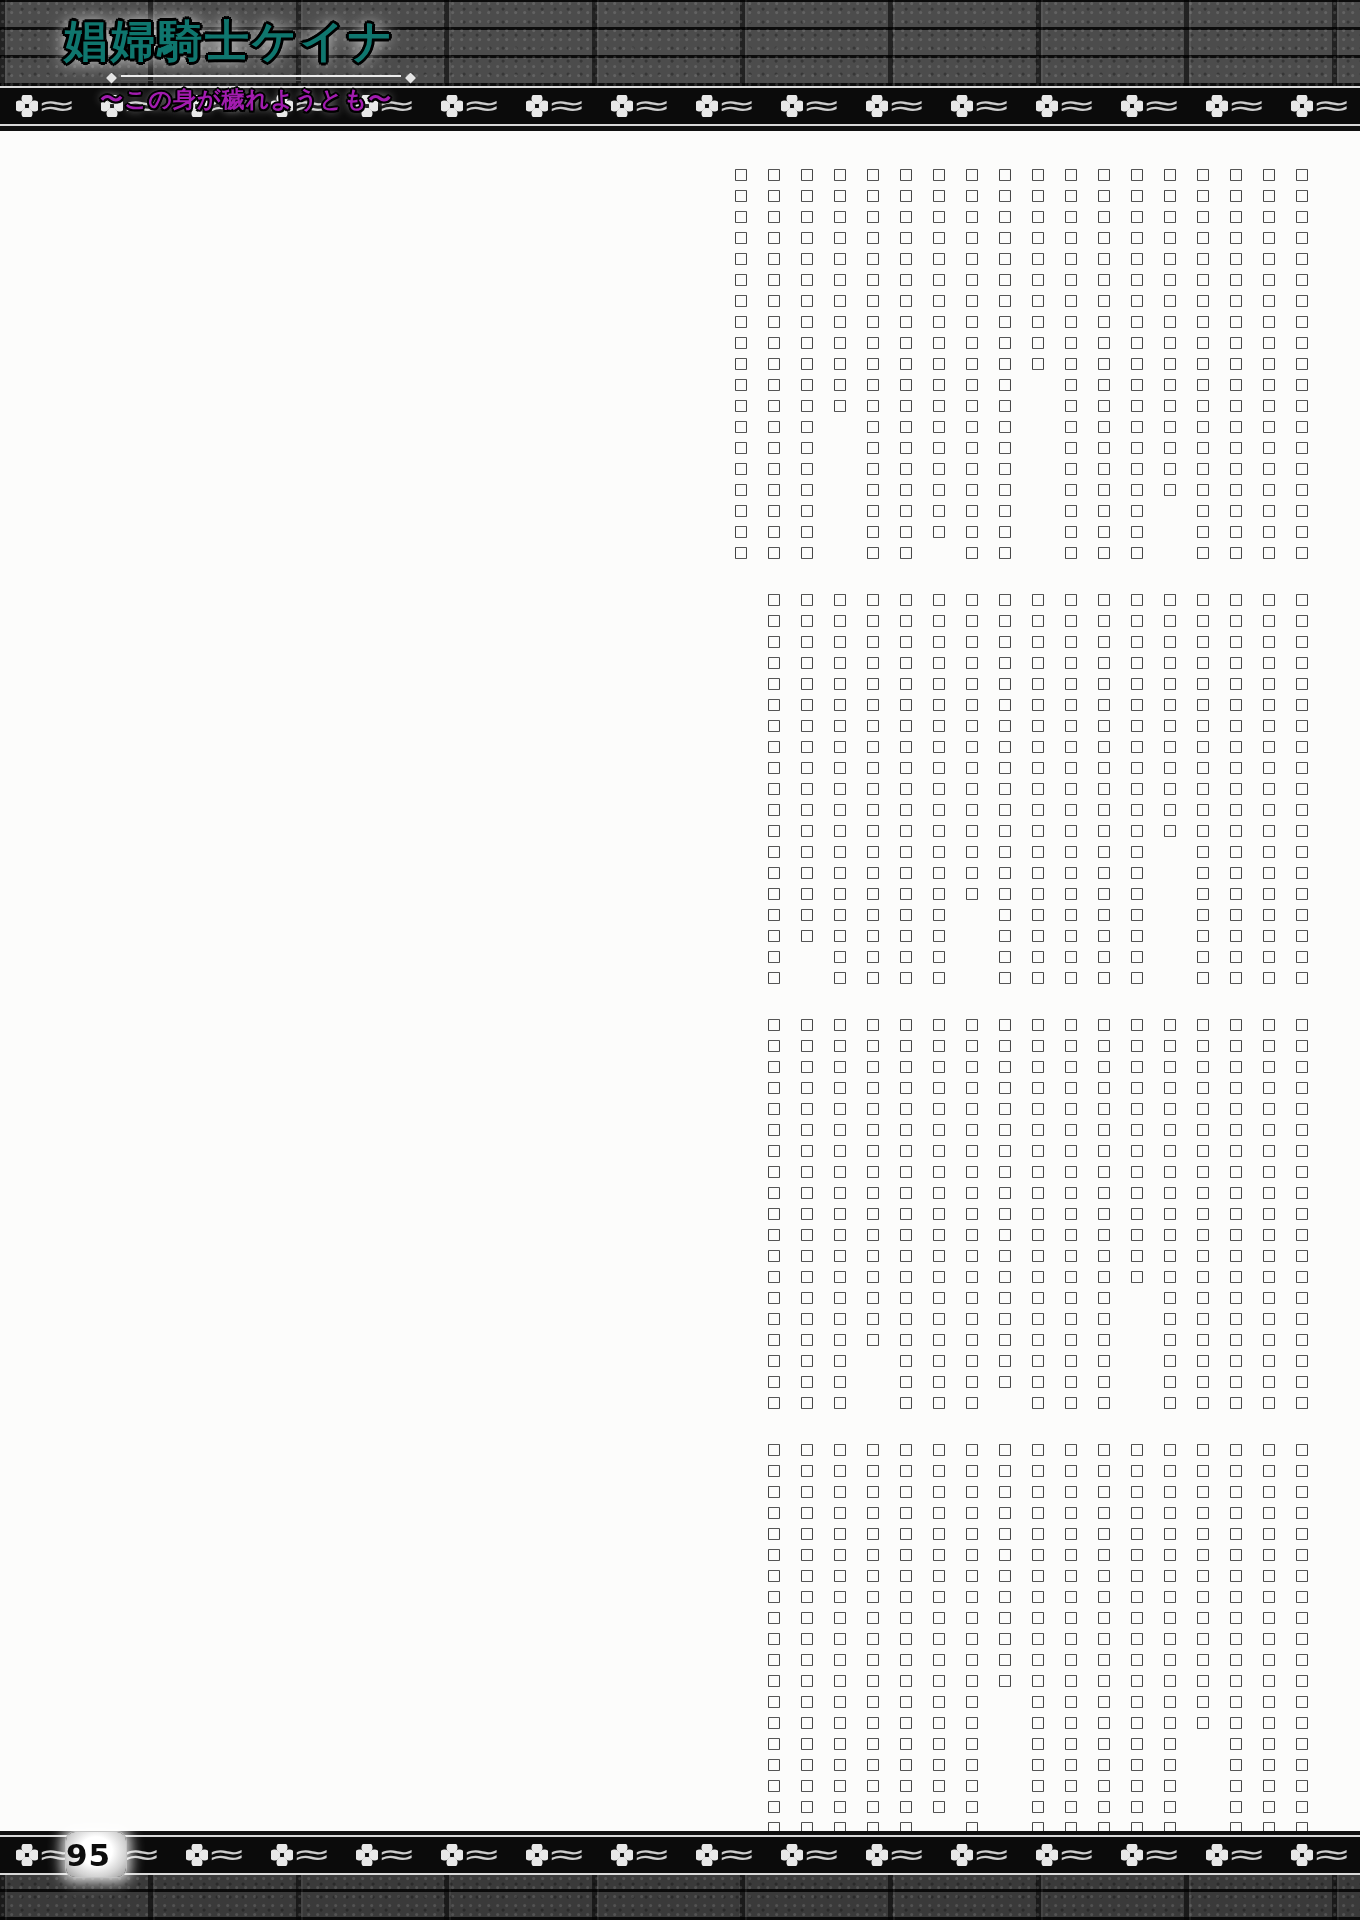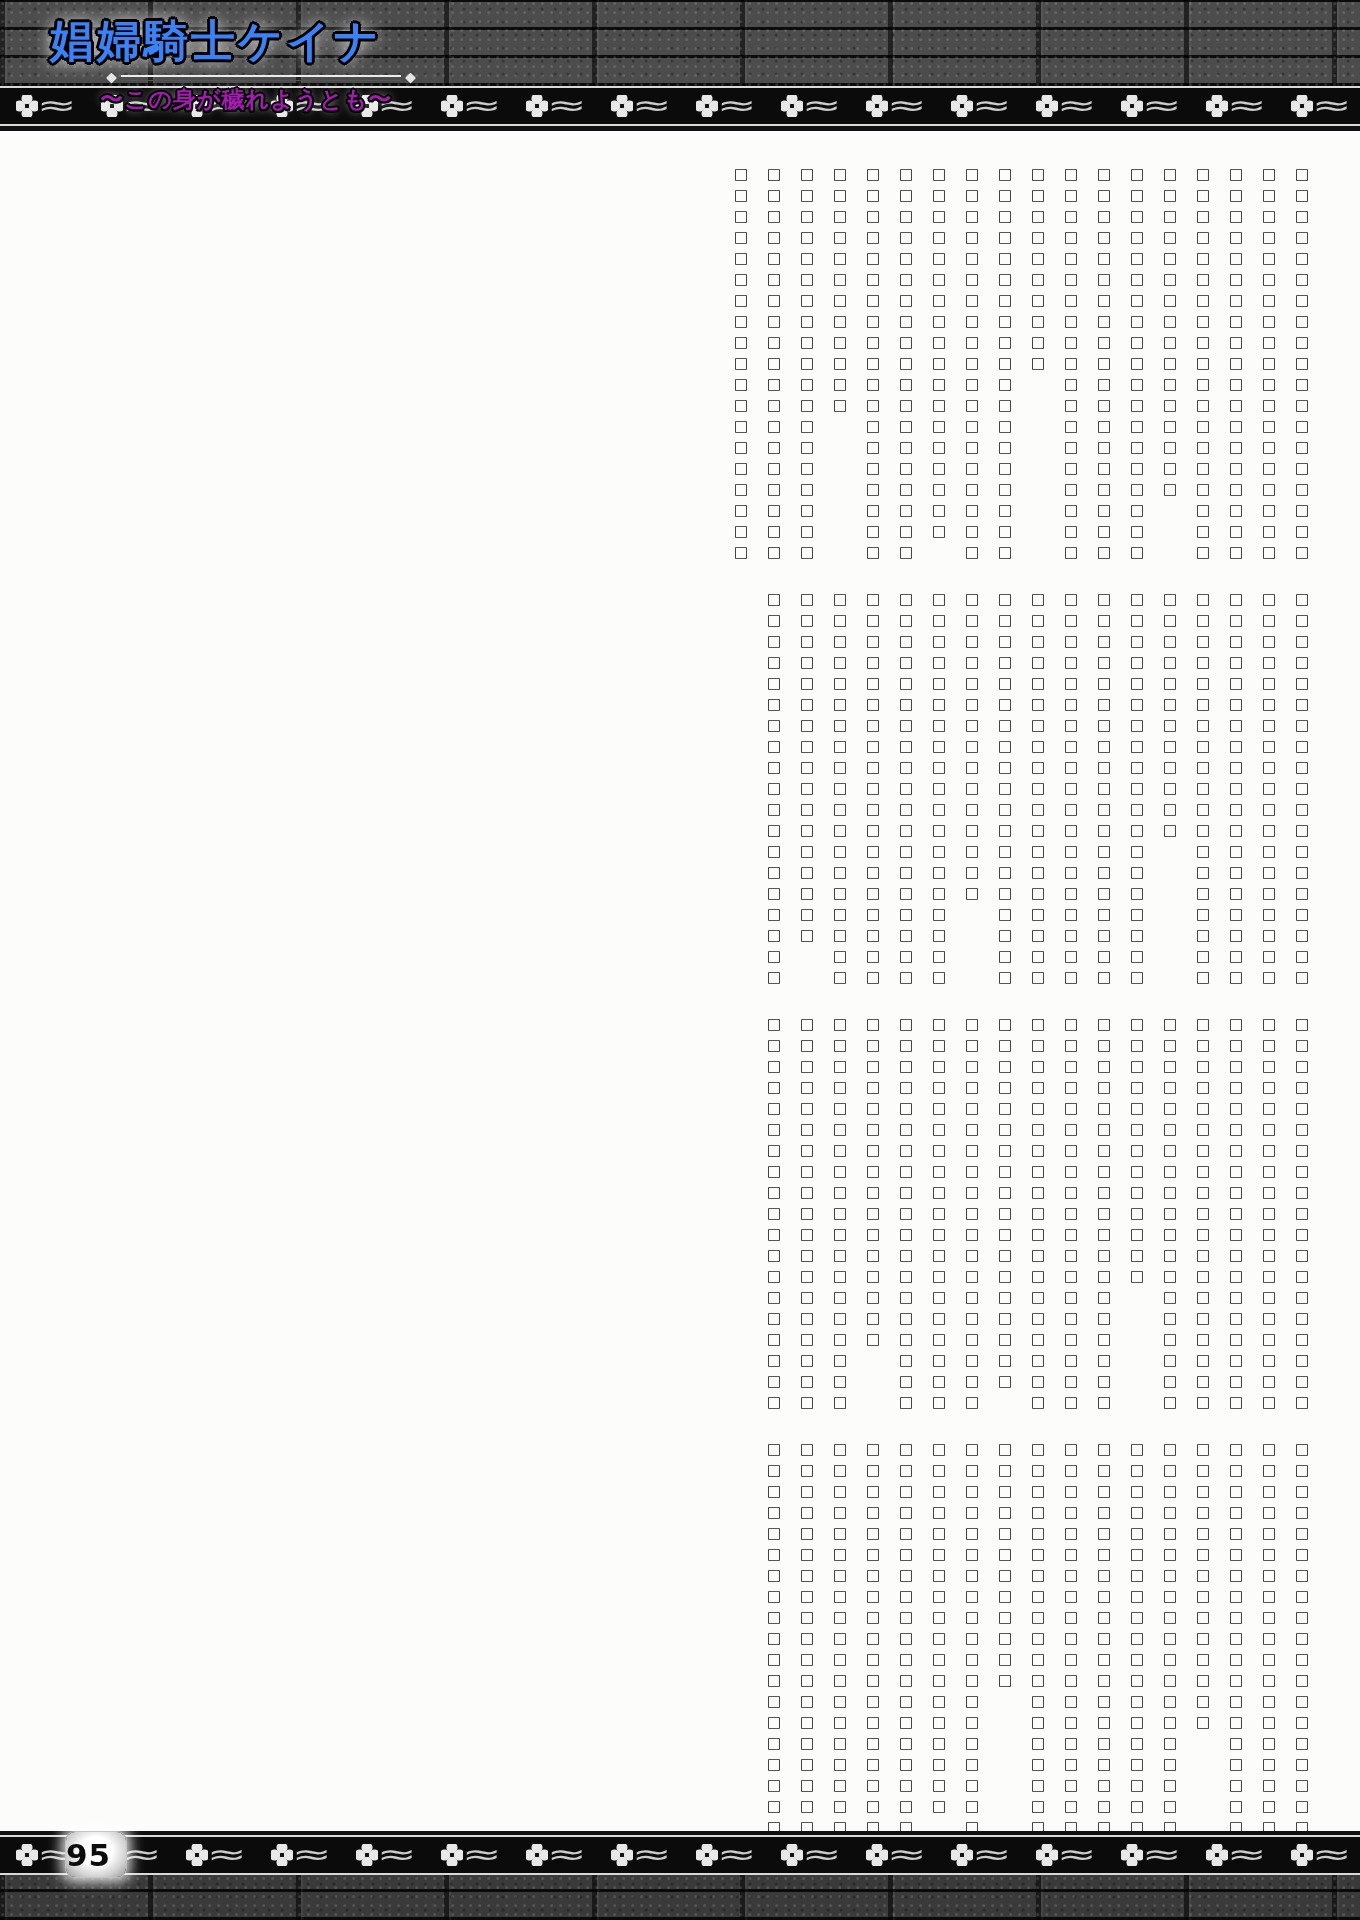--- a/index.html
+++ b/index.html
@@ -15,22 +15,22 @@
       radial-gradient(circle at 30% 40%, rgba(255,255,255,.12) 0 1px, transparent 2px),
       radial-gradient(circle at 70% 70%, rgba(0,0,0,.28) 0 1px, transparent 2px),
       repeating-linear-gradient(90deg, rgba(0,0,0,.55) 0 5px, rgba(255,255,255,.06) 5px 7px, transparent 7px 148px),
       repeating-linear-gradient(0deg, rgba(5,5,5,.9) 0 3px, transparent 3px 28px);
     background-size:9px 9px,13px 13px,auto,auto;
   }
   .brick-top{top:0;height:86px;}
   .brick-bottom{top:1875px;height:45px;background-color:#3a3a3a;}
   
   .title{
-    position:absolute;top:12px;left:50px;z-index:4;
-    font-size:44px;font-weight:bold;color:#3b82f6;letter-spacing:3px;white-space:nowrap;
+    position:absolute;top:12px;left:64px;z-index:4;
+    font-size:44px;font-weight:bold;color:#0f766e;letter-spacing:3px;white-space:nowrap;
     text-shadow:
       2px 2px 0 #000,-2px -2px 0 #000,2px -2px 0 #000,-2px 2px 0 #000,
       0 3px 0 #000,3px 0 0 #000,0 -3px 0 #000,-3px 0 0 #000,
       0 0 14px rgba(255,255,255,.95),0 0 22px rgba(255,255,255,.7);
   }
   .title-divider{
     position:absolute;top:72px;left:106px;width:310px;height:12px;z-index:4;
     display:flex;align-items:center;gap:4px;
   }
   .divider-line{flex:1;height:3px;border-top:2px solid #ececec;border-bottom:1px solid #555;}

